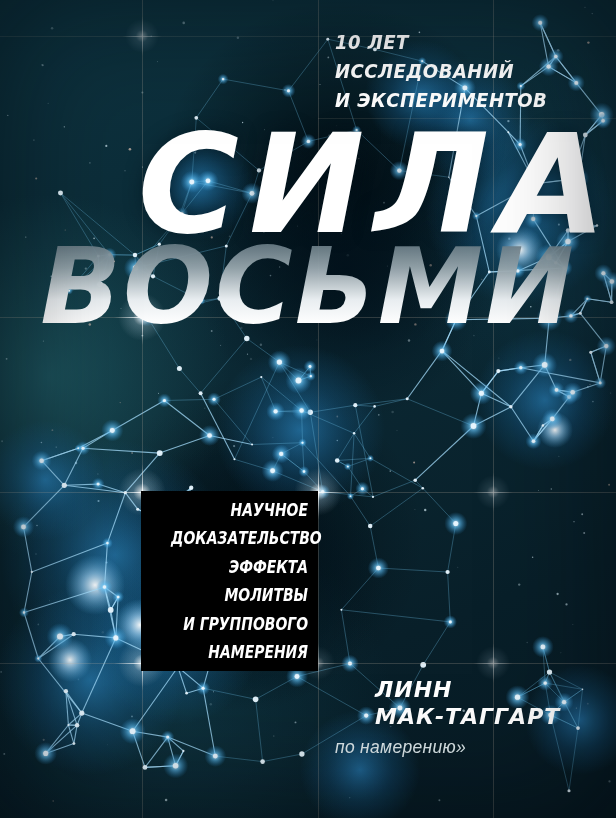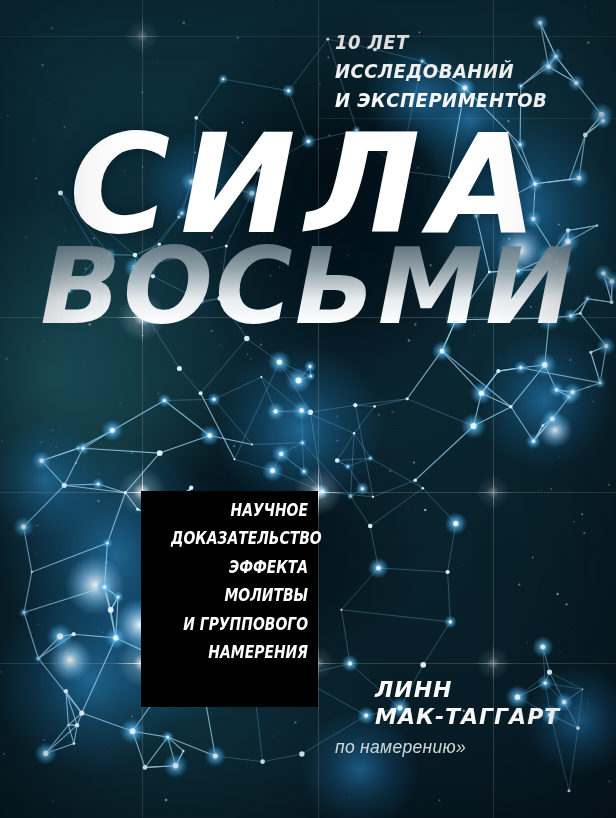--- a/index.html
+++ b/index.html
@@ -33,32 +33,32 @@
   }
   .glint.soft{opacity:.45;width:40px;height:40px;}
 
   
   .annotation{
     left:335px; top:28px; color:#fff; font-weight:bold;
     font-size:19px; line-height:29px; letter-spacing:.5px;
     transform:scaleX(.95); transform-origin:left top; white-space:nowrap;
   }
   .title1{
-    left:0; right:0; top:116px; text-align:center; color:#fff;
+    left:0; right:0; top:116px; text-align:right; color:#fff;
     font-weight:bold; font-size:138px; letter-spacing:10px; line-height:1;
     text-shadow:0 0 18px rgba(0,20,30,.6);
   }
   .title2{
     left:0; right:0; top:234px; text-align:center;
     font-weight:bold; font-size:106px; letter-spacing:2px; line-height:1;
     background:linear-gradient(to bottom, rgba(92,112,122,.92) 4%, rgba(150,165,172,.96) 32%, #e8edf0 62%, #ffffff 85%);
     -webkit-background-clip:text; background-clip:text; color:transparent;
   }
   .subtitle-box{
-    left:141px; top:491px; width:177px; height:216px; background:#000;
+    left:141px; top:491px; width:177px; height:180px; background:#000;
     color:#fff; font-weight:bold; font-size:17px; line-height:28.4px;
     text-align:right; padding:5px 10px 0 0;
   }
   .subtitle-box .ln{transform:scaleX(.82); transform-origin:right center; white-space:nowrap;}
   .author-name{
     left:335px; top:676px; color:#fff; font-weight:bold;
     font-size:22px; line-height:27px; letter-spacing:1px; white-space:nowrap;margin-left:40px;
   }
   .author-credit{
     left:335px; top:737px; color:#dce7ea; font-family:"Liberation Sans",sans-serif;

